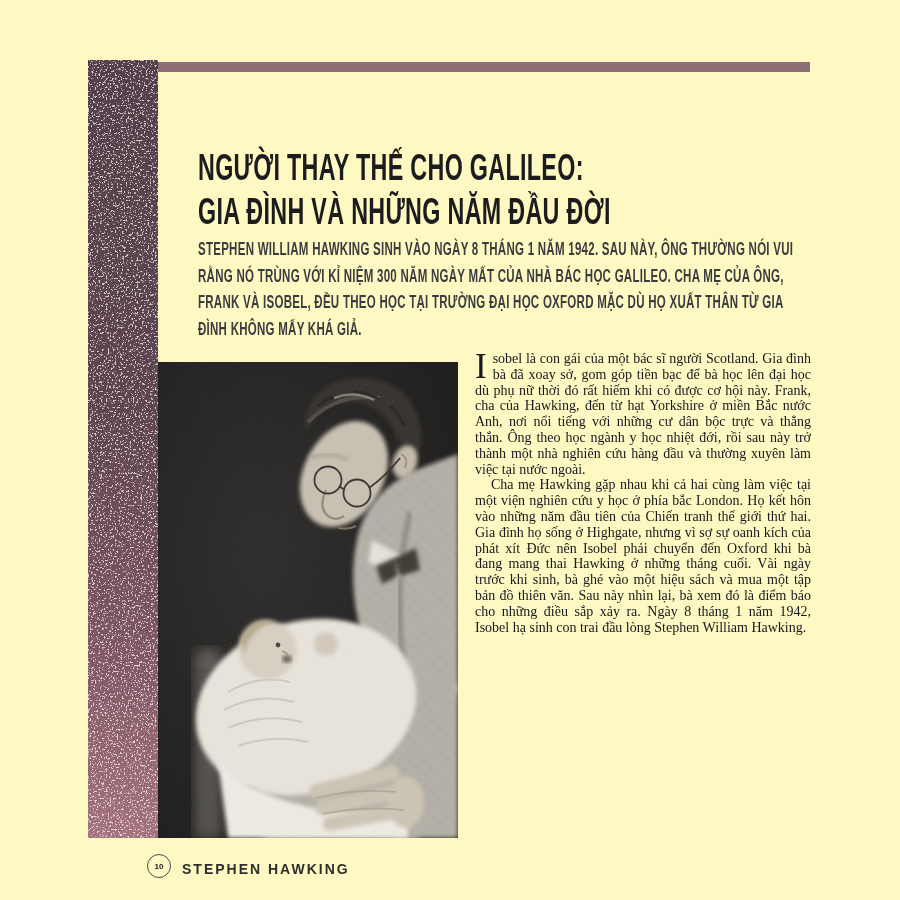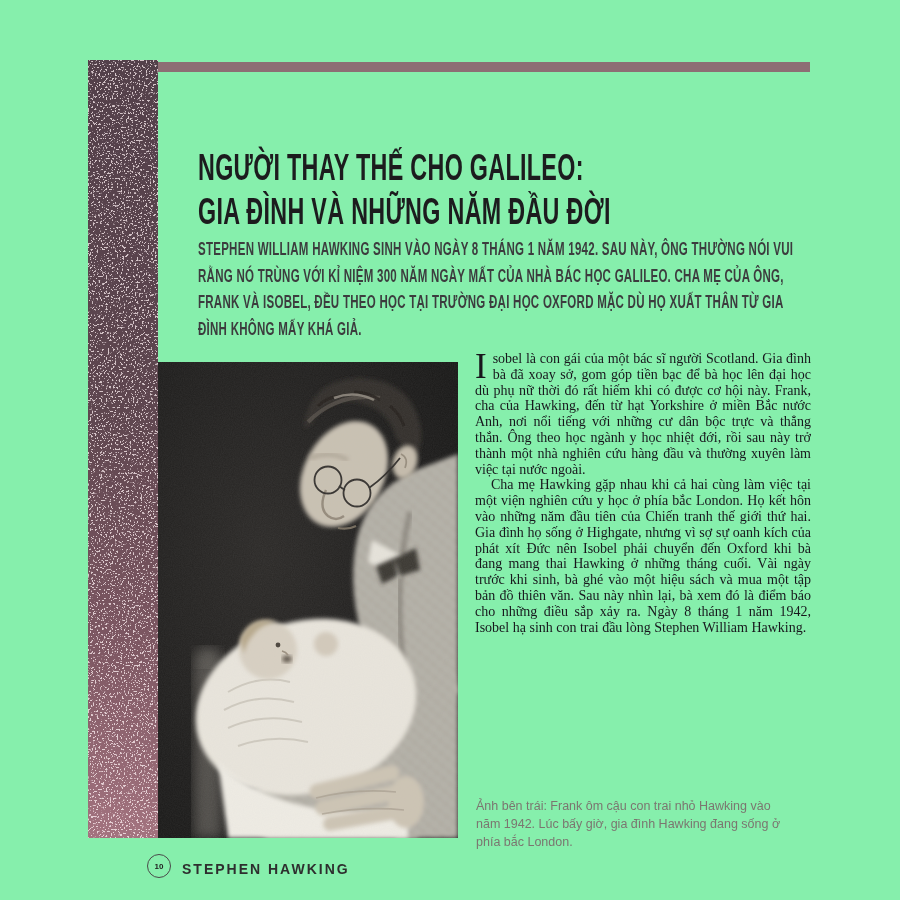--- a/index.html
+++ b/index.html
@@ -1,16 +1,16 @@
 <!DOCTYPE html>
 <html><head>
 <meta charset="utf-8">
 <style>
   html,body{margin:0;padding:0;background:#ffffff;}
-  .page{position:relative;width:900px;height:900px;background:#86efac;overflow:hidden;
+  .page{position:relative;width:900px;height:900px;background:#fef9c3;overflow:hidden;
         font-family:"Liberation Sans",sans-serif;}
 
   
   .strip{position:absolute;left:88px;top:60px;width:70px;height:778px;}
   .strip svg{display:block;}
 
   
   .topbar{position:absolute;left:158px;top:62px;width:652px;height:10px;background:#8d6e74;}
 
   
@@ -179,20 +179,19 @@
 
       <rect x="0" y="0" width="300" height="476" filter="url(#grain)"></rect>
     </svg>
   </div>
 
   <div class="bodycol">
     <p><span class="dropcap">I</span><span>sobel là con gái của một bác sĩ người Scotland. Gia đình bà đã xoay sở, gom góp tiền bạc để bà học lên đại học dù phụ nữ thời đó rất hiếm khi có được cơ hội này. Frank, cha của Hawking, đến từ hạt Yorkshire ở miền Bắc nước Anh, nơi nổi tiếng với những cư dân bộc trực và thẳng thắn. Ông theo học ngành y học nhiệt đới, rồi sau này trở thành một nhà nghiên cứu hàng đầu và thường xuyên làm việc tại nước ngoài.</span></p>
     <p class="para2">Cha mẹ Hawking gặp nhau khi cả hai cùng làm việc tại một viện nghiên cứu y học ở phía bắc London. Họ kết hôn vào những năm đầu tiên của Chiến tranh thế giới thứ hai. Gia đình họ sống ở Highgate, nhưng vì sợ sự oanh kích của phát xít Đức nên Isobel phải chuyển đến Oxford khi bà đang mang thai Hawking ở những tháng cuối. Vài ngày trước khi sinh, bà ghé vào một hiệu sách và mua một tập bản đồ thiên văn. Sau này nhìn lại, bà xem đó là điểm báo cho những điều sắp xảy ra. Ngày 8 tháng 1 năm 1942, Isobel hạ sinh con trai đầu lòng Stephen William Hawking.</p>
   </div>
 
-  <div class="caption">Ảnh bên trái: Frank ôm cậu con trai nhỏ Hawking vào năm 1942. Lúc bấy giờ, gia đình Hawking đang sống ở phía bắc London.</div>
 
   <div class="pagenum">
     <span>10</span>
   </div>
   <div class="booktitle">STEPHEN HAWKING</div>
 
 </div>
 
 </body></html>

